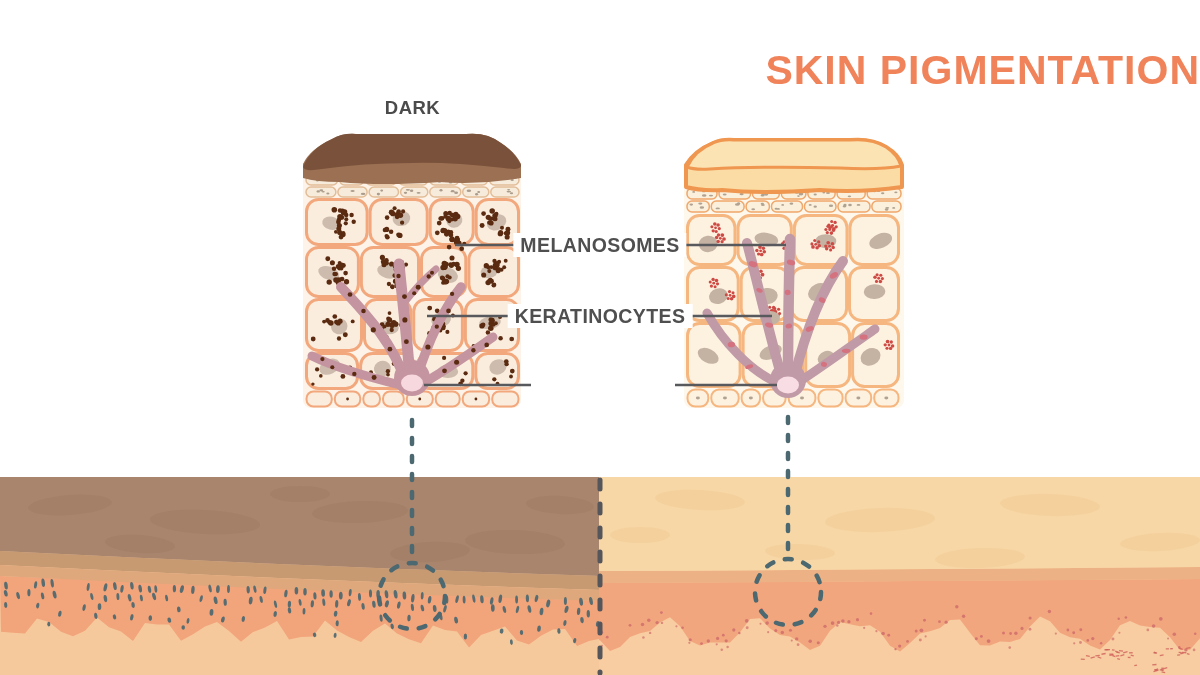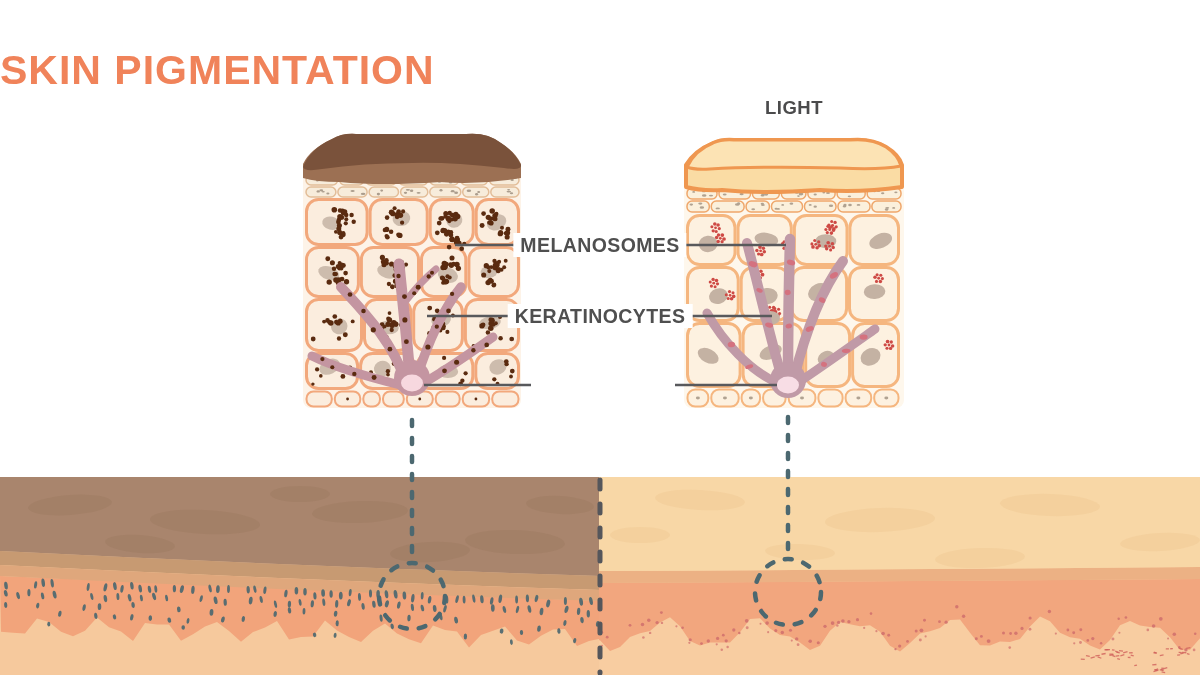--- a/index.html
+++ b/index.html
@@ -1,19 +1,19 @@
 <!DOCTYPE html>
 <html style="--title-color: #F0835A; --heading-color: #4B4B4C; --ann-color: #4F4F4F;"><head>
 <meta charset="utf-8">
 <style>
   html,body{margin:0;padding:0;background:#ffffff;}
   .canvas{position:relative;width:1200px;height:675px;background:#ffffff;overflow:hidden;
           font-family:"Liberation Sans", sans-serif;}
   #art{position:absolute;left:0;top:0;}
-  .title{position:absolute;left:0;right:0;top:20px;text-align:left;
+  .title{position:absolute;left:0;right:0;top:20px;text-align:right;
          font-size:41px;font-weight:bold;letter-spacing:1px;color:var(--title-color,#F0835A);}
   .panel-label{position:absolute;top:97px;font-size:18.5px;font-weight:bold;
                letter-spacing:0.5px;color:var(--heading-color,#4B4B4C);text-align:center;}
   .panel-label.dark{left:305px;width:215px;}
   .panel-label.light{left:686px;width:216px;}
   .ann{position:absolute;left:600px;transform:translateX(-50%);
        font-size:19.5px;font-weight:bold;letter-spacing:0.4px;line-height:24px;
        color:var(--ann-color,#4F4F4F);background:#ffffff;padding:0 7px;white-space:nowrap;}
   .ann.a0{top:233px;} .ann.a1{top:304px;} .ann.a2{top:373px;}
 </style>
@@ -972,18 +972,18 @@
         <line x1="681" y1="245" x2="786" y2="245" stroke="#58595C" stroke-width="2.4"></line>
         <line x1="427" y1="316" x2="524" y2="316" stroke="#58595C" stroke-width="2.4"></line>
         <line x1="679" y1="316" x2="772" y2="316" stroke="#58595C" stroke-width="2.4"></line>
         <line x1="424" y1="385" x2="531" y2="385" stroke="#58595C" stroke-width="2.4"></line>
         <line x1="675" y1="385" x2="777" y2="385" stroke="#58595C" stroke-width="2.4"></line>
       </g>
   </svg>
 
   <h1 class="title">SKIN PIGMENTATION</h1>
 
-  <div class="panel-label light">LIGHT</div>
+  <div class="panel-label dark">DARK</div>
 
   <div class="ann a0">MELANOSOMES</div>
   <div class="ann a1">KERATINOCYTES</div>
 
 </div>
 
 </body></html>

